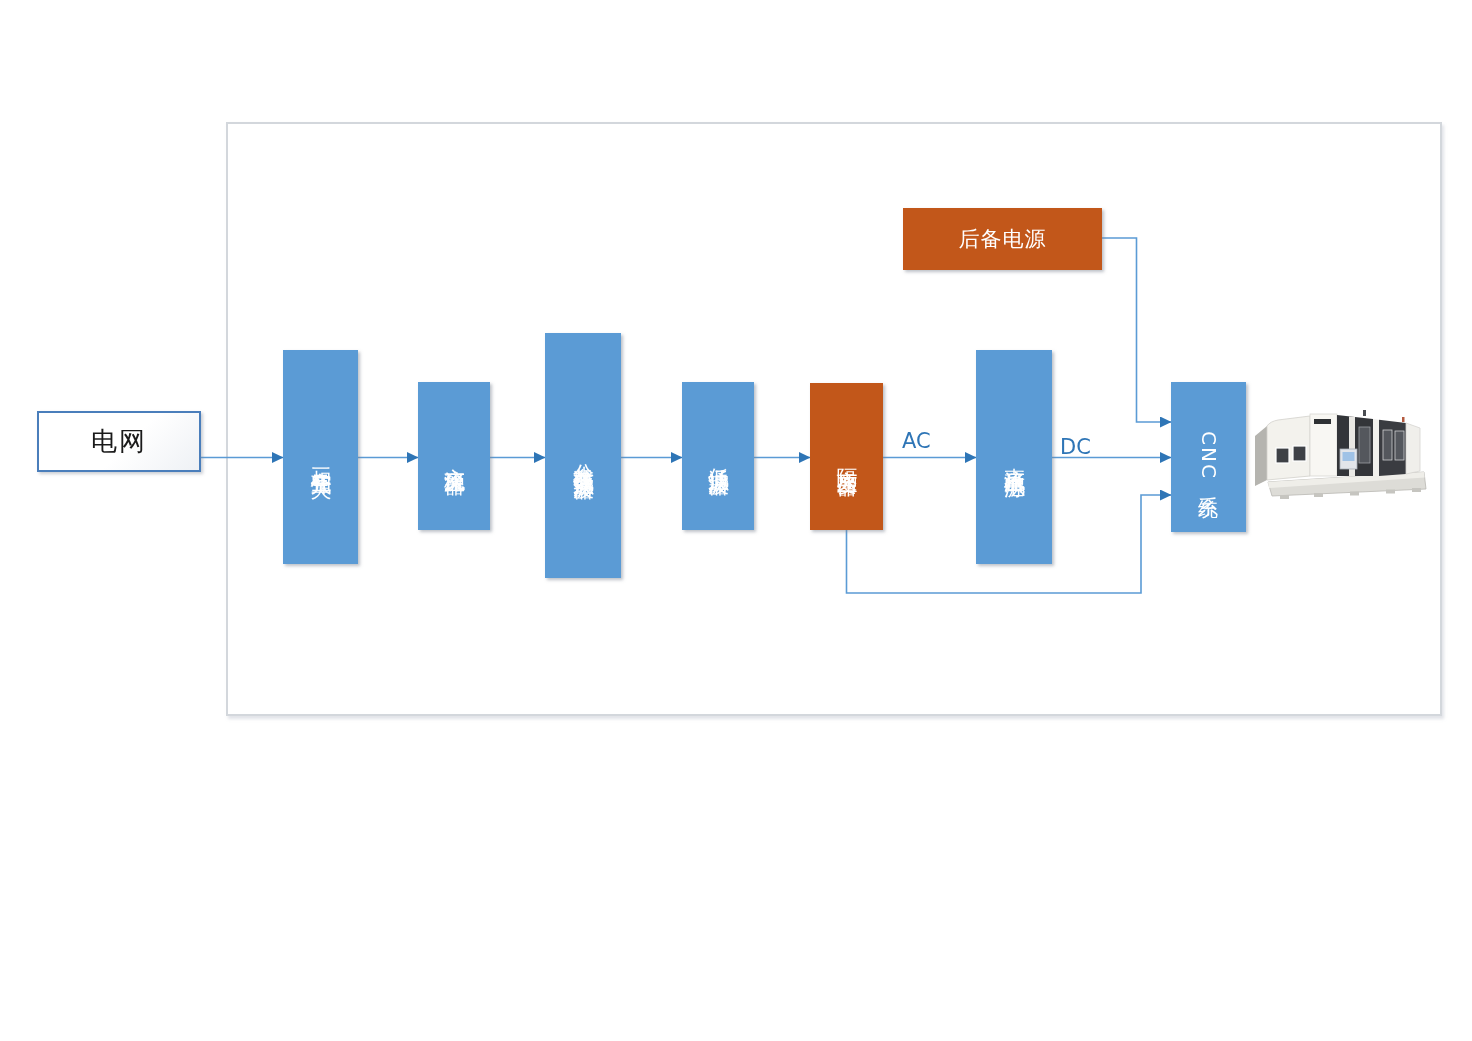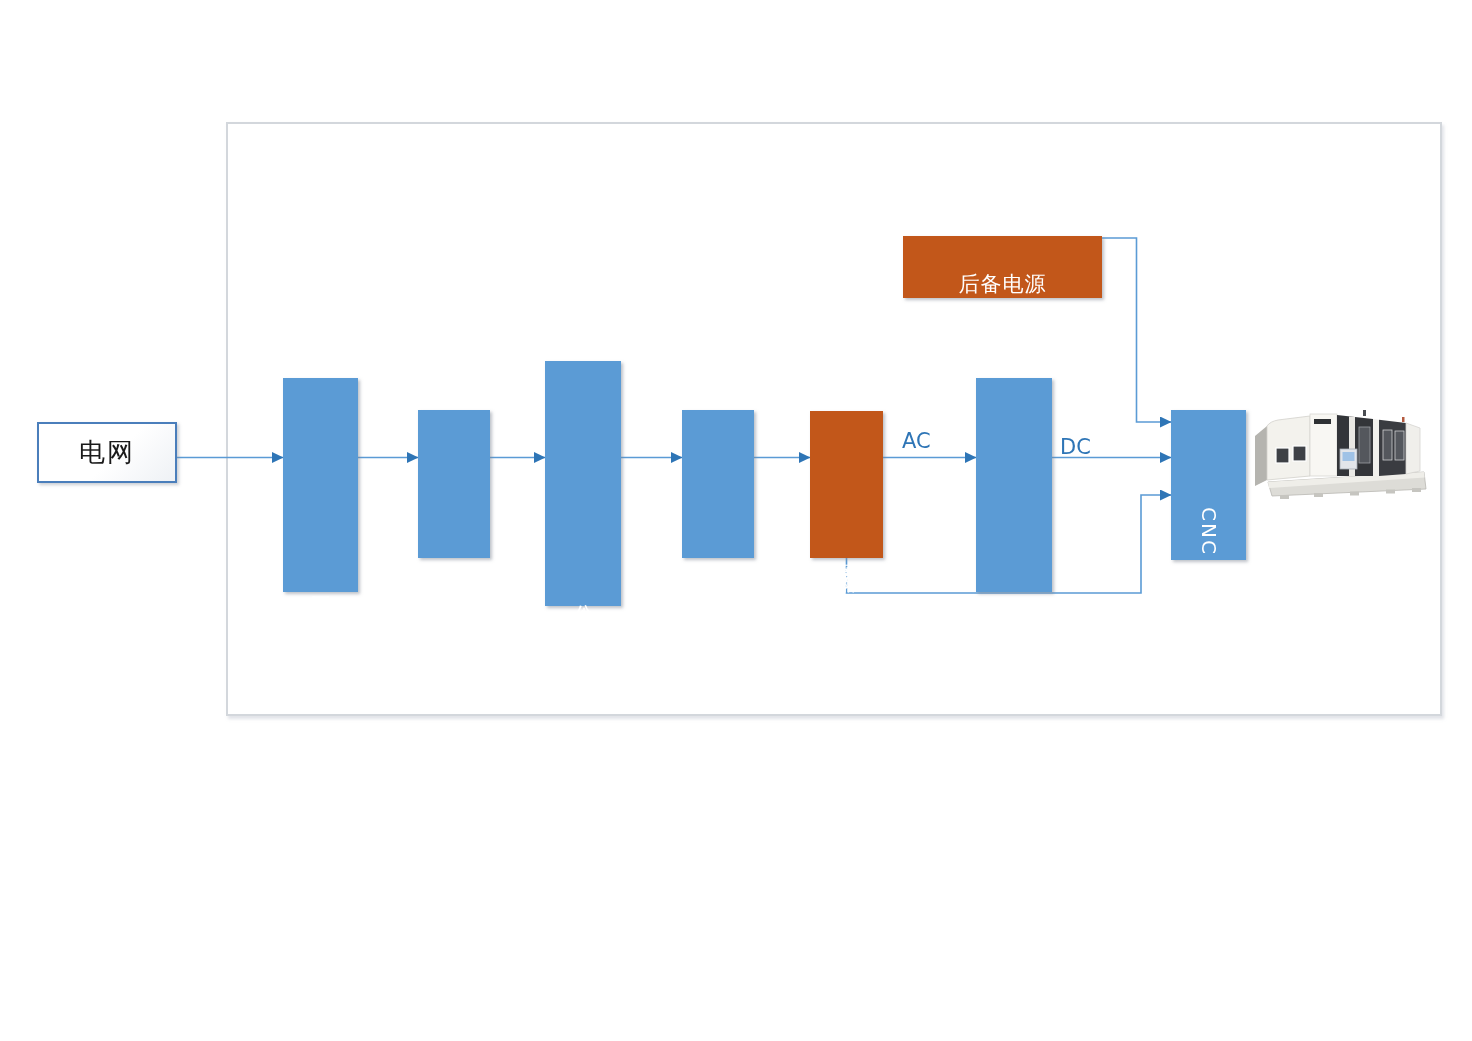--- a/index.html
+++ b/index.html
@@ -5,28 +5,28 @@
   html,body{margin:0;padding:0;background:#ffffff;}
   body{font-family:"DejaVu Sans","Liberation Sans",sans-serif;}
   .canvas{position:relative;width:1472px;height:1041px;background:#ffffff;overflow:hidden;}
 
   .frame{position:absolute;left:226px;top:122px;width:1216px;height:594px;box-sizing:border-box;
          border:2px solid #d3d7dc;background:#ffffff;
          box-shadow:2px 3px 3px rgba(170,176,188,0.35);}
 
   .wires{position:absolute;left:0;top:0;width:1472px;height:1041px;pointer-events:none;}
 
-  .node{position:absolute;display:flex;align-items:flex-end;justify-content:center;
-        color:#ffffff;box-shadow:2px 2px 3px rgba(125,133,148,0.5);margin-top:28px;}
+  .node{position:absolute;display:flex;align-items:center;justify-content:center;
+        color:#ffffff;box-shadow:2px 2px 3px rgba(125,133,148,0.5);}
   .node.blue{background:#5B9BD5;}
   .node.orange{background:#C2571A;}
   .vtext{writing-mode:vertical-rl;text-orientation:mixed;font-size:21px;letter-spacing:2px;line-height:1;}
   .htext{font-size:21px;letter-spacing:1px;}
 
-  .node-grid{position:absolute;left:37px;top:422px;width:140px;height:61px;box-sizing:border-box;
+  .node-grid{position:absolute;left:37px;top:411px;width:164px;height:61px;box-sizing:border-box;
              display:flex;align-items:center;justify-content:center;
              background:linear-gradient(135deg,#ffffff 55%,#eef1f5 100%);
              border:2px solid #4a7ebb;color:#1a1a1a;font-size:26px;letter-spacing:2px;
              box-shadow:2px 2px 3px rgba(125,133,148,0.4);}
 
   .edge-label{position:absolute;width:56px;text-align:left;color:#2E75B6;font-size:21px;}
 
   .diagram-title{position:absolute;left:529px;top:790px;width:500px;text-align:center;
                  color:#4A86C8;font-size:19px;letter-spacing:1px;}
 

